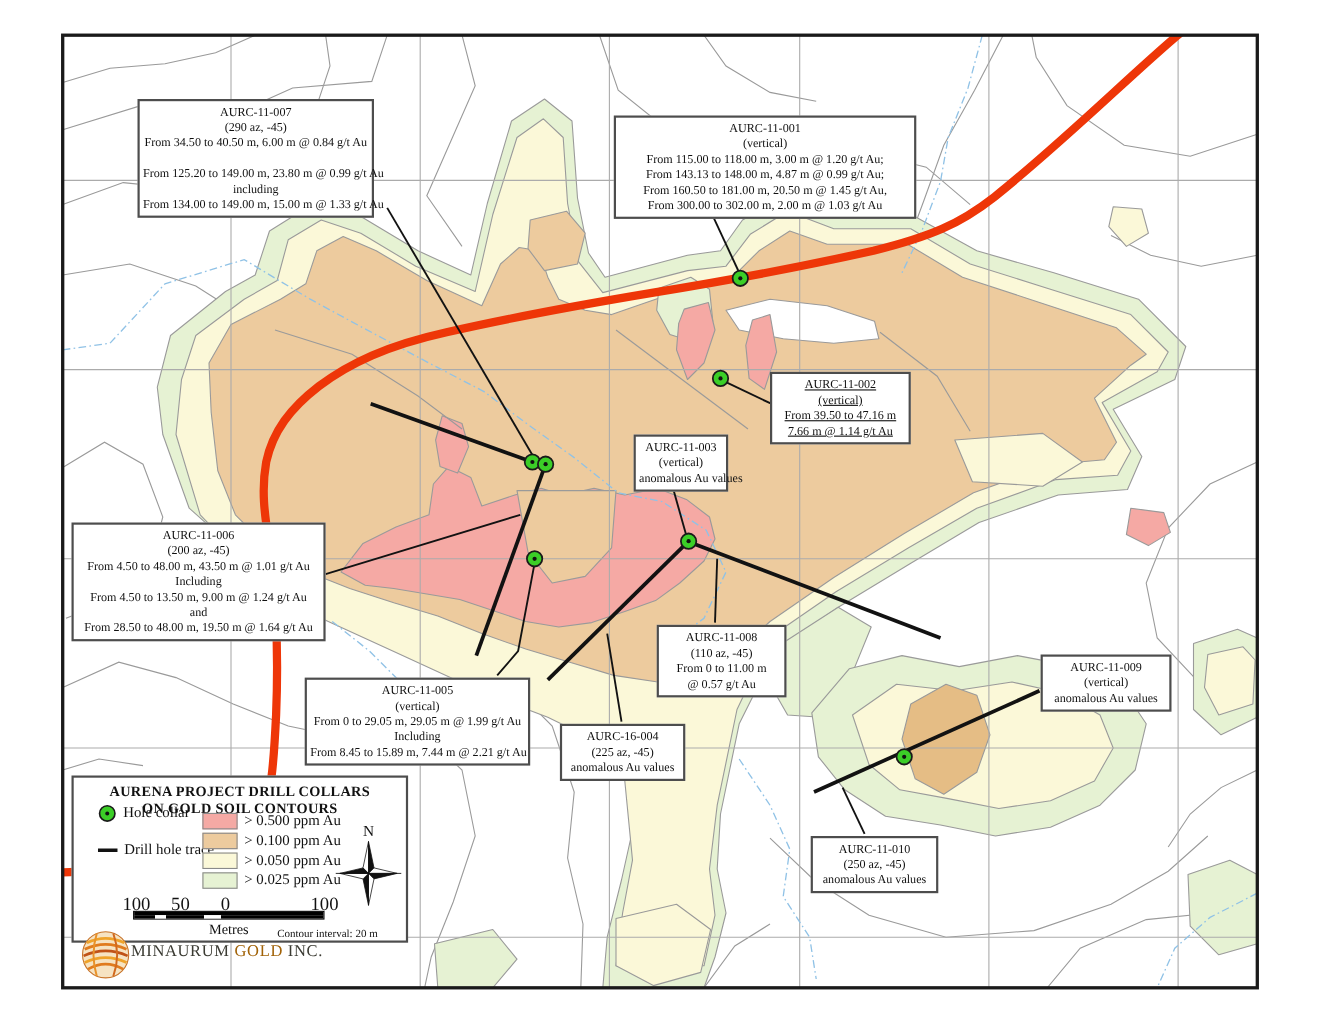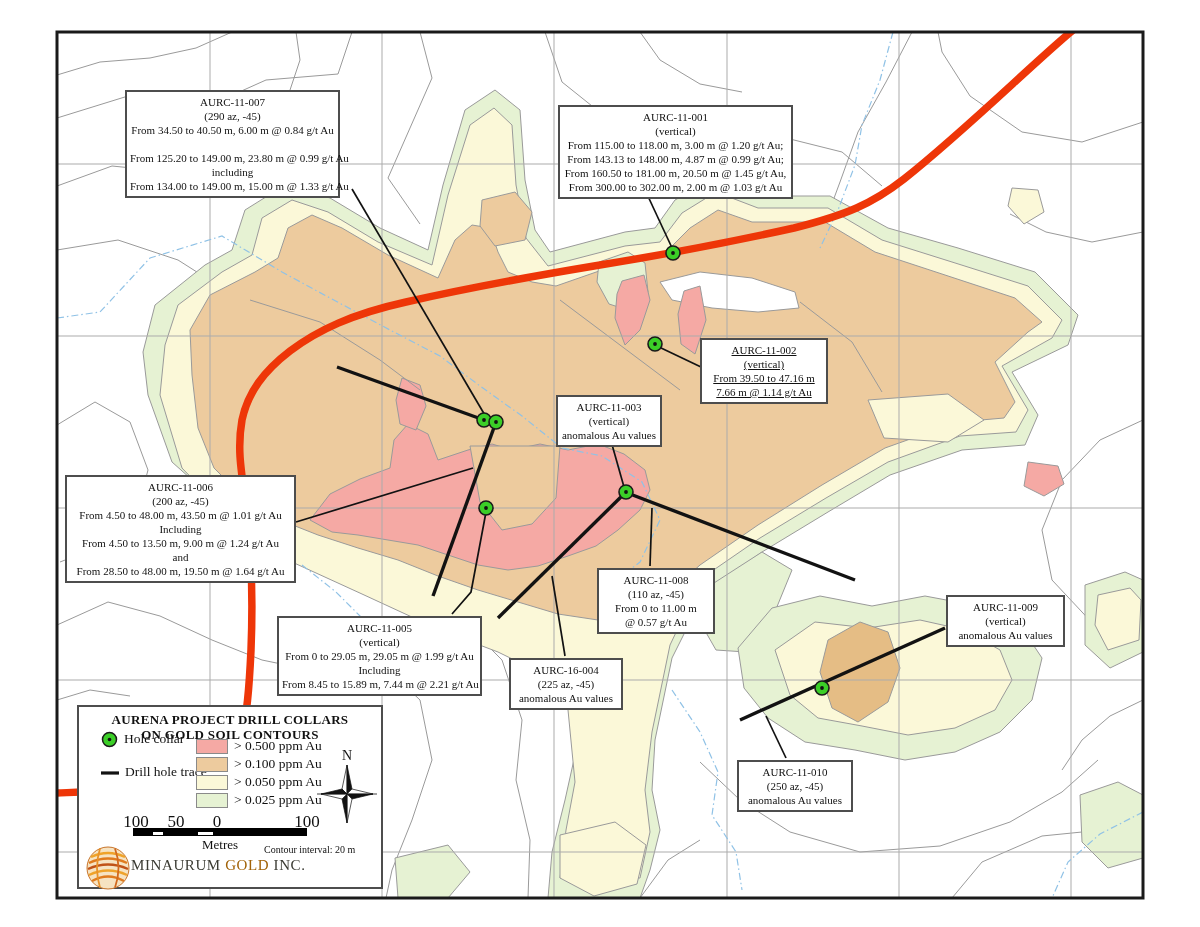--- a/index.html
+++ b/index.html
@@ -23,22 +23,22 @@
   .leader{stroke:#121212;stroke-width:1.7;fill:none;}
   .collar-ring{fill:var(--collar);stroke:#1a1a1a;stroke-width:1.6;}
   .collar-dot{fill:#111;}
 
   
   .ann{position:absolute;background:#fff;border:2px solid #4d4d4d;box-sizing:border-box;
        text-align:center;font-size:11px;line-height:14px;padding:3px 3px;white-space:nowrap;}
   .ann div{min-height:14px;}
 
   
-  .legend{position:absolute;left:65px;top:705px;width:306px;height:184px;background:#fff;
-          border:2px solid #4d4d4d;box-sizing:border-box;margin-left:12px;}
+  .legend{position:absolute;left:65px;top:705px;width:306px;height:152px;background:#fff;
+          border:2px solid #4d4d4d;box-sizing:border-box;}
   .lg-title{position:absolute;left:0;top:5px;width:100%;text-align:center;
             font-weight:bold;font-size:13px;line-height:15px;letter-spacing:.3px;}
   .lg-row{position:absolute;font-size:13.5px;}
   .lg-sym{display:inline-block;vertical-align:middle;margin-right:6px;}
   .sw{position:absolute;width:32px;height:15px;border:1px solid #8a8a8a;box-sizing:border-box;}
   .sw-label{position:absolute;font-size:13.5px;}
   .compass{position:absolute;left:238px;top:40px;}
   .slabel{position:absolute;font-size:17px;transform:translateX(-50%);}
   .sbar{position:absolute;left:54px;top:121px;width:174px;height:8px;border:1px solid #000;box-sizing:border-box;}
   .sbar .t{position:absolute;left:0;top:0;width:100%;height:3px;background:#000;}
@@ -227,35 +227,35 @@
 
   <div class="ann" style="left:125px;top:90px;width:215px;">
       <div>AURC-11-007</div>
       <div>(290 az, -45)</div>
       <div>From 34.50 to 40.50 m, 6.00 m @ 0.84 g/t Au</div>
       <div></div>
       <div>From 125.20 to 149.00 m, 23.80 m @ 0.99 g/t Au</div>
       <div>including</div>
       <div>From 134.00 to 149.00 m, 15.00 m @ 1.33 g/t Au</div>
     </div>
-  <div class="ann" style="left:558px;top:105px;width:235px;">
+  <div class="ann" style="left:558px;top:105px;width:275px;">
       <div>AURC-11-001</div>
       <div>(vertical)</div>
       <div>From 115.00 to 118.00 m, 3.00 m @ 1.20 g/t Au;</div>
       <div>From 143.13 to 148.00 m, 4.87 m @ 0.99 g/t Au;</div>
       <div>From 160.50 to 181.00 m, 20.50 m @ 1.45 g/t Au,</div>
       <div>From 300.00 to 302.00 m, 2.00 m @ 1.03 g/t Au</div>
     </div>
   <div class="ann" style="left:700px;top:338px;width:128px;text-decoration:underline;">
       <div>AURC-11-002</div>
       <div>(vertical)</div>
       <div>From 39.50 to 47.16 m</div>
       <div>7.66 m @ 1.14 g/t Au</div>
     </div>
-  <div class="ann" style="left:556px;top:395px;width:106px;">
+  <div class="ann" style="left:576px;top:395px;width:86px;">
       <div>AURC-11-003</div>
       <div>(vertical)</div>
       <div>anomalous Au values</div>
     </div>
   <div class="ann" style="left:65px;top:475px;width:231px;">
       <div>AURC-11-006</div>
       <div>(200 az, -45)</div>
       <div>From 4.50 to 48.00 m, 43.50 m @ 1.01 g/t Au</div>
       <div>Including</div>
       <div>From 4.50 to 13.50 m, 9.00 m @ 1.24 g/t Au</div>

